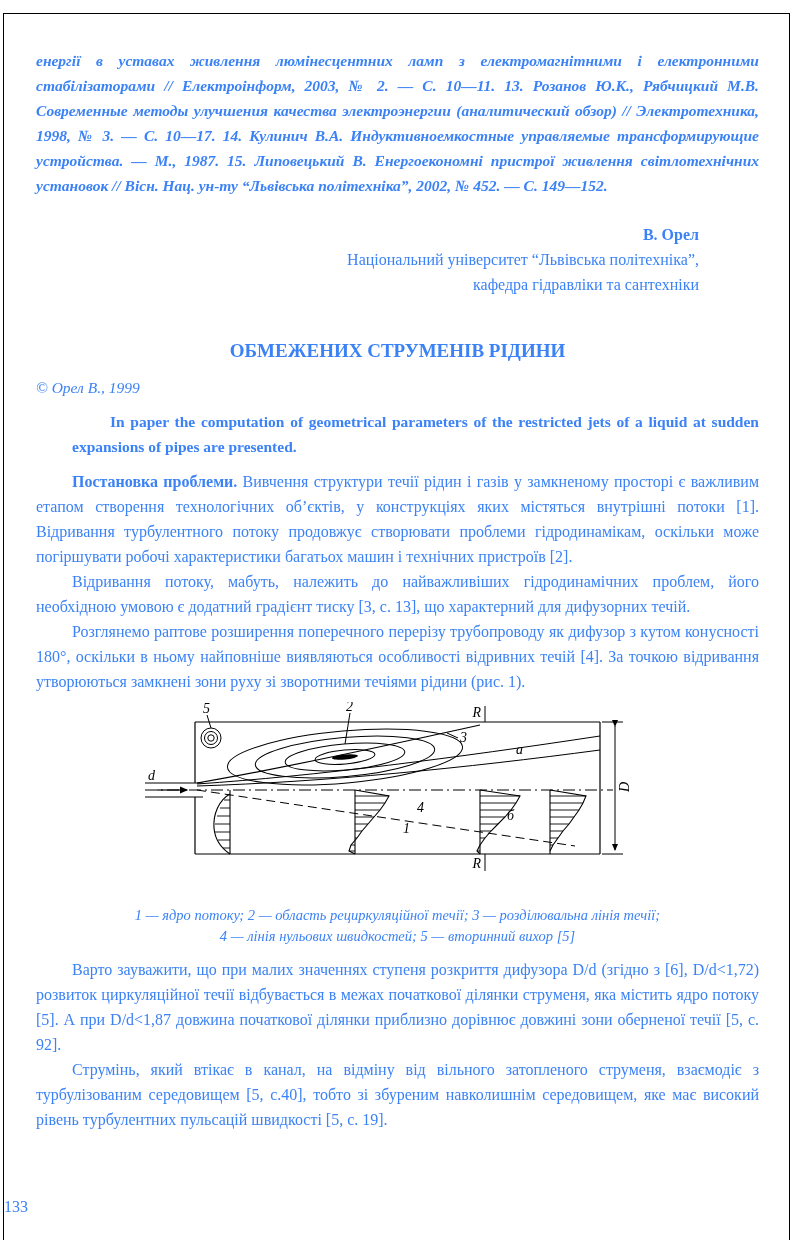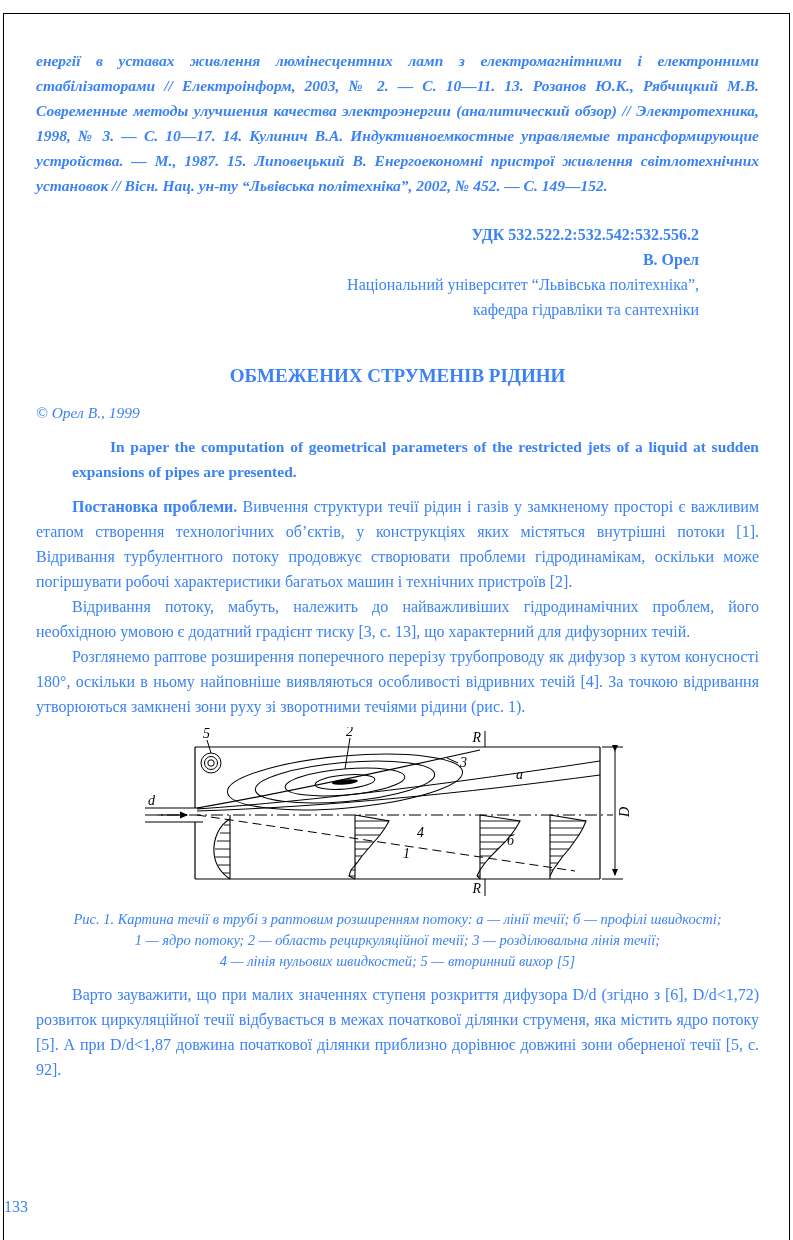--- a/index.html
+++ b/index.html
@@ -46,21 +46,20 @@
   }
 </style>
 </head>
 <body>
 
 <div class="page">
 
   <p class="refs">енергії в уставах живлення люмінесцентних ламп з електромагнітними і електронними стабілізаторами // Електроінформ, 2003, № 2. — С. 10—11. 13. Розанов Ю.К., Рябчицкий М.В. Современные методы улучшения качества электроэнергии (аналитический обзор) // Электротехника, 1998, № 3. — С. 10—17. 14. Кулинич В.А. Индуктивноемкостные управляемые трансформирующие устройства. — М., 1987. 15. Липовецький В. Енергоекономні пристрої живлення світлотехнічних установок // Вісн. Нац. ун-ту “Львівська політехніка”, 2002, № 452. — С. 149—152.</p>
 
   <div class="head-block">
-    <p class="udc">УДК 532.522.2:532.542:532.556.2</p>
     <p class="author">В. Орел</p>
     <p class="affil">Національний університет “Львівська політехніка”,</p>
     <p class="affil">кафедра гідравліки та сантехніки</p>
   </div>
 
   <h1 class="title"><br><span>ОБМЕЖЕНИХ СТРУМЕНІВ РІДИНИ</span></h1>
 
   <p class="copyright">© Орел В., 1999</p>
 
   <p class="abstract">In paper the computation of geometrical parameters of the restricted jets of a liquid at sudden expansions of pipes are presented.</p>
@@ -157,24 +156,25 @@
         <text x="258" y="131">1</text>
         <text x="362" y="118">б</text>
         <text x="3" y="78">d</text>
         <text x="484" y="90" transform="rotate(-90 484 90)">D</text>
         <text x="336" y="15" text-anchor="end">R</text>
         <text x="336" y="166" text-anchor="end">R</text>
       </g>
     </svg>
 
     <figcaption>
-      <span>Рис. 1. Картина течії в трубі з раптовим розширенням потоку: а — лінії течії; б — профілі швидкості;</span><br>
+      <br>
       <span>1 — ядро потоку; 2 — область рециркуляційної течії; 3 — розділювальна лінія течії;</span><br>
       <span>4 — лінія нульових швидкостей; 5 — вторинний вихор [5]</span>
     </figcaption>
   </figure>
 
   <p class="body-p first">Варто зауважити, що при малих значеннях ступеня розкриття дифузора D/d (згідно з [6], D/d&lt;1,72) розвиток циркуляційної течії відбувається в межах початкової ділянки струменя, яка містить ядро потоку [5]. А при D/d&lt;1,87 довжина початкової ділянки приблизно дорівнює довжині зони оберненої течії [5, с. 92].</p>
 
+  <p class="body-p">Струмінь, який втікає в канал, на відміну від вільного затопленого струменя, взаємодіє з турбулізованим середовищем [5, с.40], тобто зі збуреним навколишнім середовищем, яке має високий рівень турбулентних пульсацій швидкості [5, с. 19].</p>
 
   <div class="page-num">133</div>
 
 </div>
 
 </body></html>

